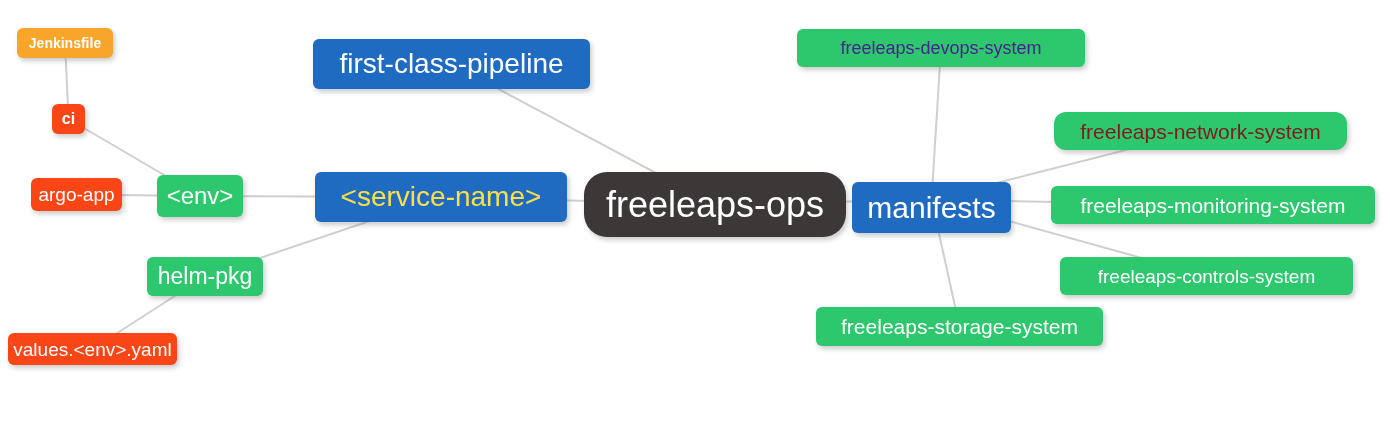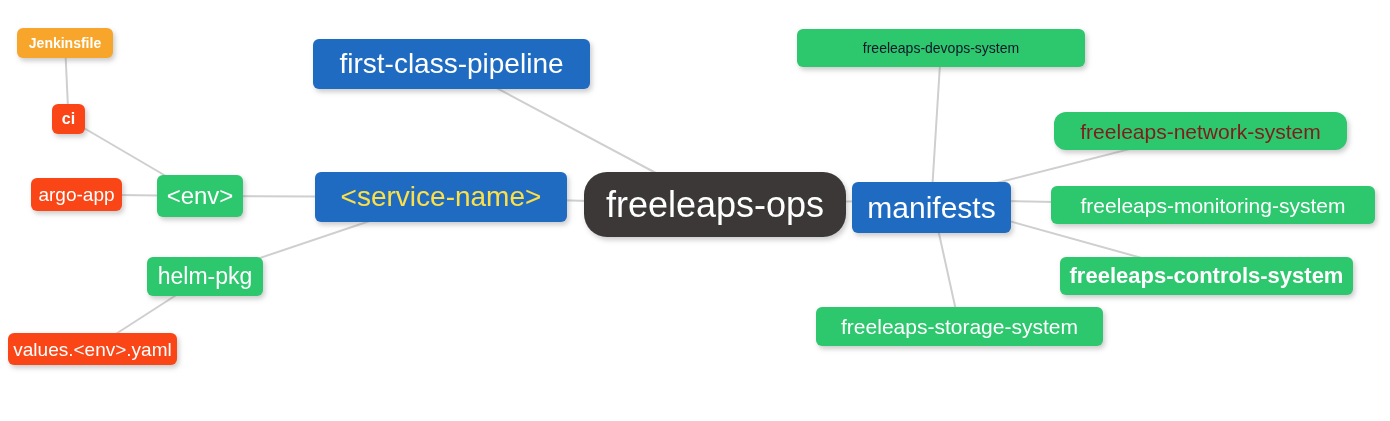--- a/index.html
+++ b/index.html
@@ -80,28 +80,28 @@
     </div>
     <div class="node" style="left: 315px; top: 172px; width: 252px; height: 50px; background: rgb(31, 107, 193); font-size: 28px; font-weight: 400; color: #fde047;">
       <span>&lt;service-name&gt;</span>
     </div>
     <div class="node" style="left: 584px; top: 172px; width: 262px; height: 65px; background: rgb(59, 56, 55); font-size: 36px; font-weight: 400; color: rgb(255, 255, 255); border-radius: 23px;">
       <span>freeleaps-ops</span>
     </div>
     <div class="node" style="left: 852px; top: 174px; width: 159px; height: 51px; background: rgb(31, 107, 193); font-size: 30px; font-weight: 400; color: rgb(255, 255, 255); margin-top: 8px;">
       <span>manifests</span>
     </div>
-    <div class="node" style="left: 797px; top: 29px; width: 288px; height: 38px; background: rgb(45, 199, 109); font-size: 14px; font-weight: 400; color: #0f172a;">
+    <div class="node" style="left: 797px; top: 29px; width: 288px; height: 38px; background: rgb(45, 199, 109); font-size: 18px; font-weight: 400; color: #4c1d95;">
       <span>freeleaps-devops-system</span>
     </div>
     <div class="node" style="left: 1054px; top: 112px; width: 293px; height: 38px; background: rgb(45, 199, 109); font-size: 21px; font-weight: 400; color: #7f1d1d; border-radius: 12px;">
       <span>freeleaps-network-system</span>
     </div>
     <div class="node" style="left: 1051px; top: 186px; width: 324px; height: 38px; background: rgb(45, 199, 109); font-size: 21px; font-weight: 400; color: rgb(255, 255, 255);">
       <span>freeleaps-monitoring-system</span>
     </div>
-    <div class="node" style="left: 1060px; top: 257px; width: 293px; height: 38px; background: rgb(45, 199, 109); font-size: 22px; font-weight: 700; color: rgb(255, 255, 255);">
+    <div class="node" style="left: 1060px; top: 257px; width: 293px; height: 38px; background: rgb(45, 199, 109); font-size: 19px; font-weight: 400; color: rgb(255, 255, 255);">
       <span>freeleaps-controls-system</span>
     </div>
     <div class="node" style="left: 816px; top: 307px; width: 287px; height: 39px; background: rgb(45, 199, 109); font-size: 21px; font-weight: 400; color: rgb(255, 255, 255);">
       <span>freeleaps-storage-system</span>
     </div>
   </div>
 
 </body></html>

